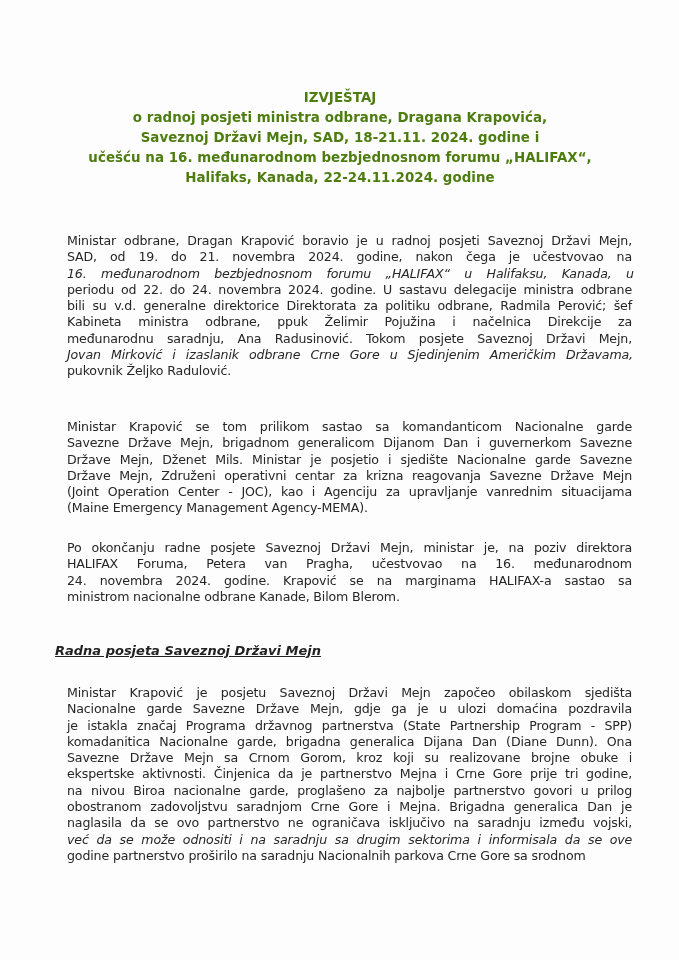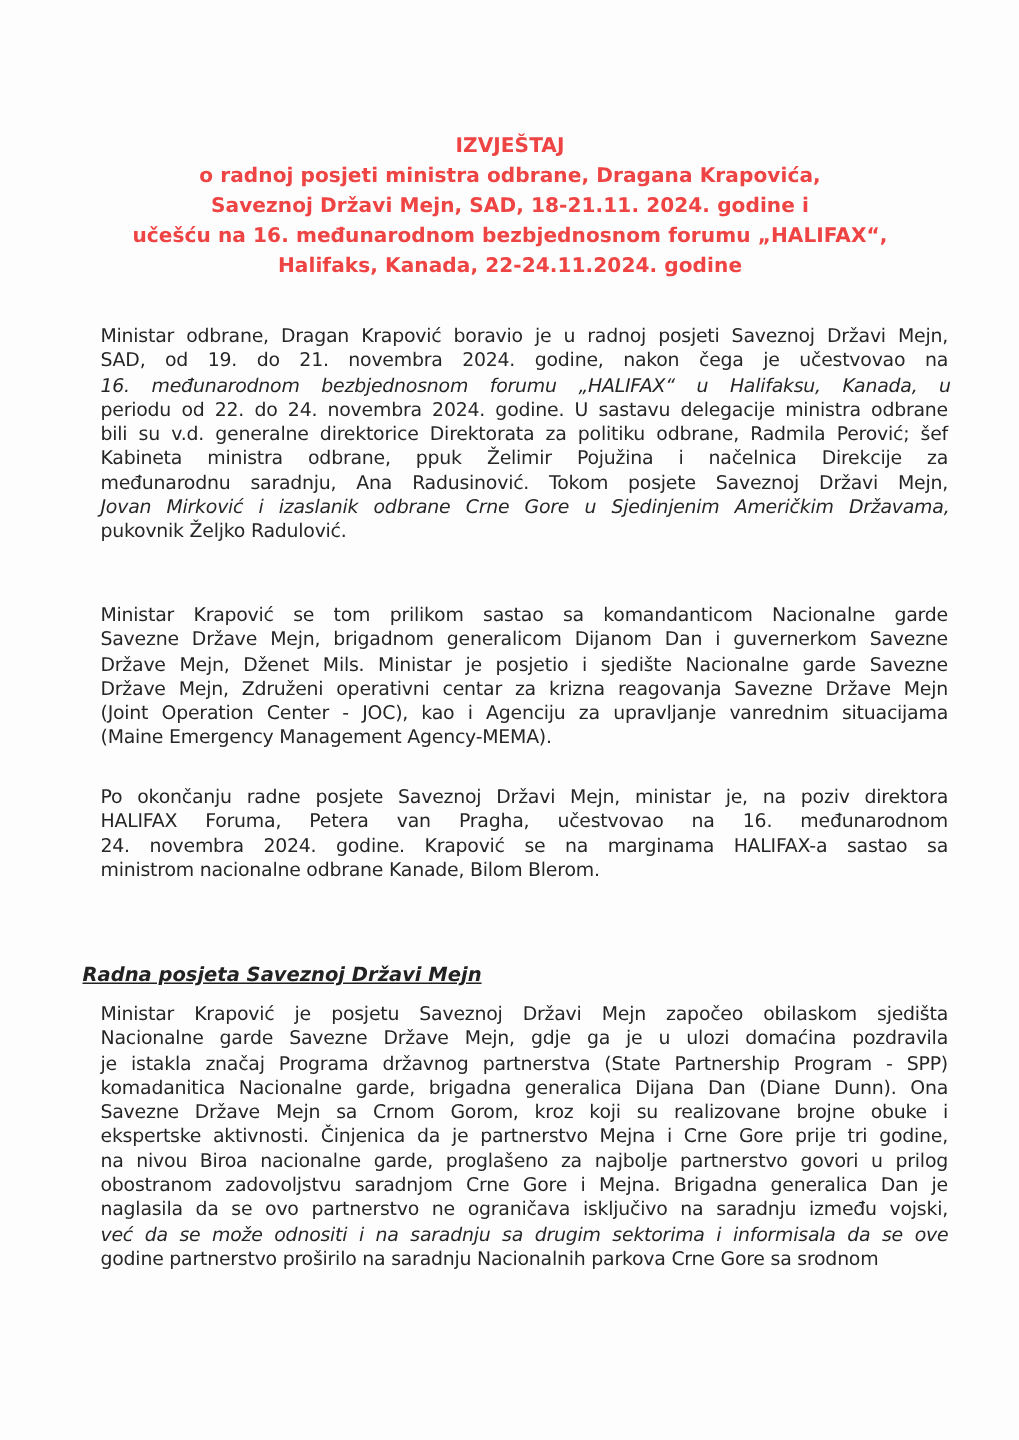--- a/index.html
+++ b/index.html
@@ -5,27 +5,28 @@
   html, body { margin: 0; padding: 0; }
   body {
     width: 679px; height: 960px; background: #ffffff; overflow: hidden;
     font-family: "DejaVu Sans", sans-serif; color: #1e1e1e;
     position: relative;
   }
   .page { position: absolute; left: 0; top: 0; width: 679px; height: 960px; background: #fdfdfd; }
   .title-block {
     position: absolute; left: 40px; top: 88px; width: 600px;
     text-align: center; font-weight: bold; font-size: 13.4px; line-height: 20px;
-    letter-spacing: 0.05px; color: #ef4444;
+    letter-spacing: 0.05px; color: #4d7c0f;
   }
   .title-block div { white-space: nowrap; }
   .body-text {
     position: absolute; left: 67px; width: 565px;
     font-size: 12.6px; line-height: 16.3px; text-align: justify; color: #262626;
     letter-spacing: -0.15px;
+    margin-top: 17px;
   }
   .p1 { top: 216px; }
   .p2 { top: 402px; }
   .p3 { top: 523px; }
   .heading {
     position: absolute; left: 55px; top: 643px;
     font-size: 13px; font-weight: bold; font-style: italic; text-decoration: underline;
     color: #222;
   }
   .p4 { top: 668px; }

